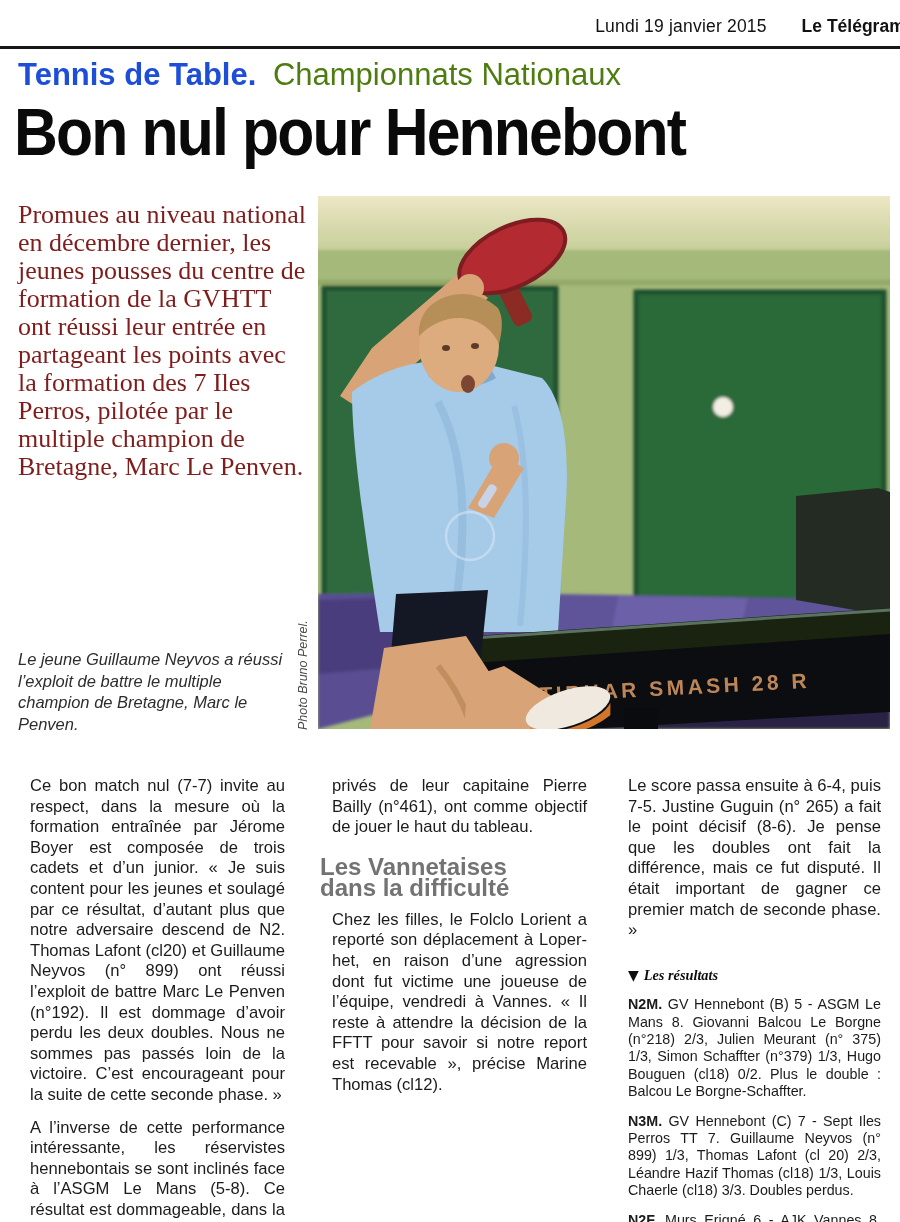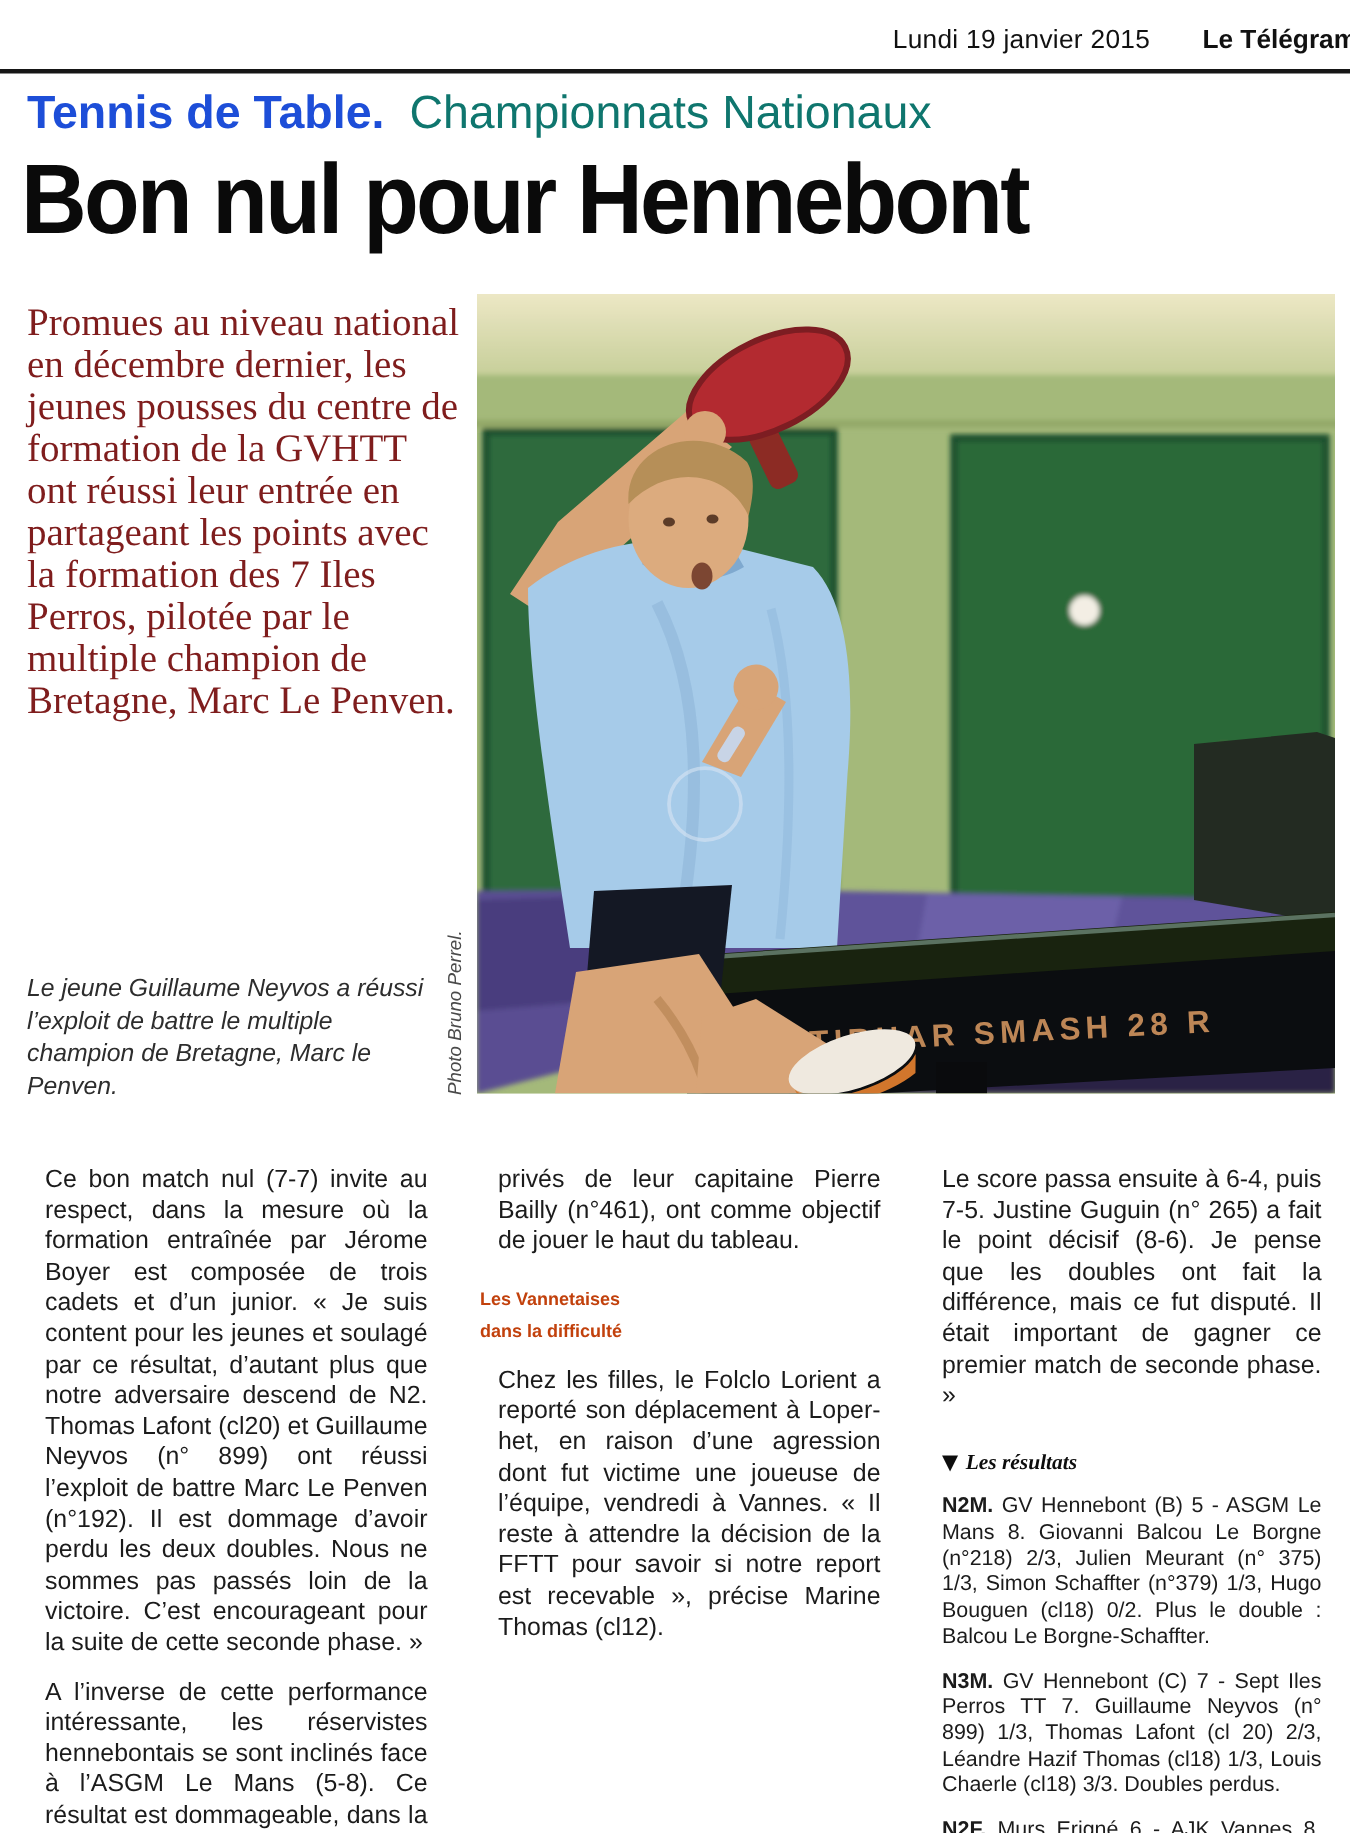--- a/index.html
+++ b/index.html
@@ -6,40 +6,40 @@
   .page{position:relative;width:900px;height:1222px;background:#fff;overflow:hidden;
         font-family:"Liberation Sans",sans-serif;color:#1b1b1b;padding-left:40px;}
   
   .masthead{position:absolute;top:16px;right:10px;font-size:17.5px;color:#111;white-space:nowrap;}
   .masthead .date{font-weight:400;letter-spacing:.2px;}
   .masthead .brand{font-weight:700;margin-left:30px;}
   .rule{position:absolute;top:46px;left:0;width:900px;height:2.5px;background:#161616;}
   
   .kicker{position:absolute;top:57px;left:18px;font-size:31px;white-space:nowrap;}
   .kicker .section{color:#1d4ed8;font-weight:700;}
-  .kicker .topic{color:#0f766e;font-weight:400;margin-left:8px;}
+  .kicker .topic{color:#4d7c0f;font-weight:400;margin-left:8px;}
   .headline{position:absolute;top:94px;left:14px;font-size:66px;font-weight:700;color:#0a0a0a;
             letter-spacing:-2px;white-space:nowrap;transform:scaleX(.92);transform-origin:0 0;}
   
   .lede{position:absolute;left:18px;top:201px;width:292px;font-family:"Liberation Serif",serif;
         font-size:26px;line-height:28px;color:#7f1d1d;}
   
   .photo{position:absolute;left:318px;top:196px;width:572px;height:533px;overflow:hidden;background:#a4b97a;}
   .photo svg{display:block;}
   .photo-credit{position:absolute;left:296px;top:730px;transform:rotate(-90deg);transform-origin:0 0;
         font-size:12.5px;font-style:italic;color:#4a4a4a;white-space:nowrap;width:140px;}
   
   .caption{position:absolute;left:18px;top:649px;width:266px;font-size:16.5px;line-height:21.5px;
         font-style:italic;color:#2d2d2d;}
   
   .col{position:absolute;top:764px;width:279px;font-size:16.6px;line-height:20.6px;
        text-align:justify;color:#1b1b1b;hyphens:manual;}
   .col p{margin:12px;}
   #col1{left:18px;} #col2{left:320px;} #col3{left:616px;width:277px;}
-  .subhead{font-weight:700;font-size:12px;line-height:21px;margin:18px 0 3px;text-align:left;color:#c2410c;}
+  .subhead{font-weight:700;font-size:24px;line-height:21px;margin:18px 0 3px;text-align:left;color:#737373;}
   .results{margin-top:26px;}
   .results-title{font-family:"Liberation Serif",serif;font-style:italic;font-weight:700;
        font-size:19px;margin:0 0 6px;text-align:left;color:#0d0d0d;}
   .results-title .tri{font-style:normal;font-size:14px;margin-right:5px;font-family:"DejaVu Sans",sans-serif;}
   .results p{font-size:14.3px;line-height:17.4px;margin:12px;}
   .results b{font-weight:700;}
 </style>
 </head>
 <body>
 

